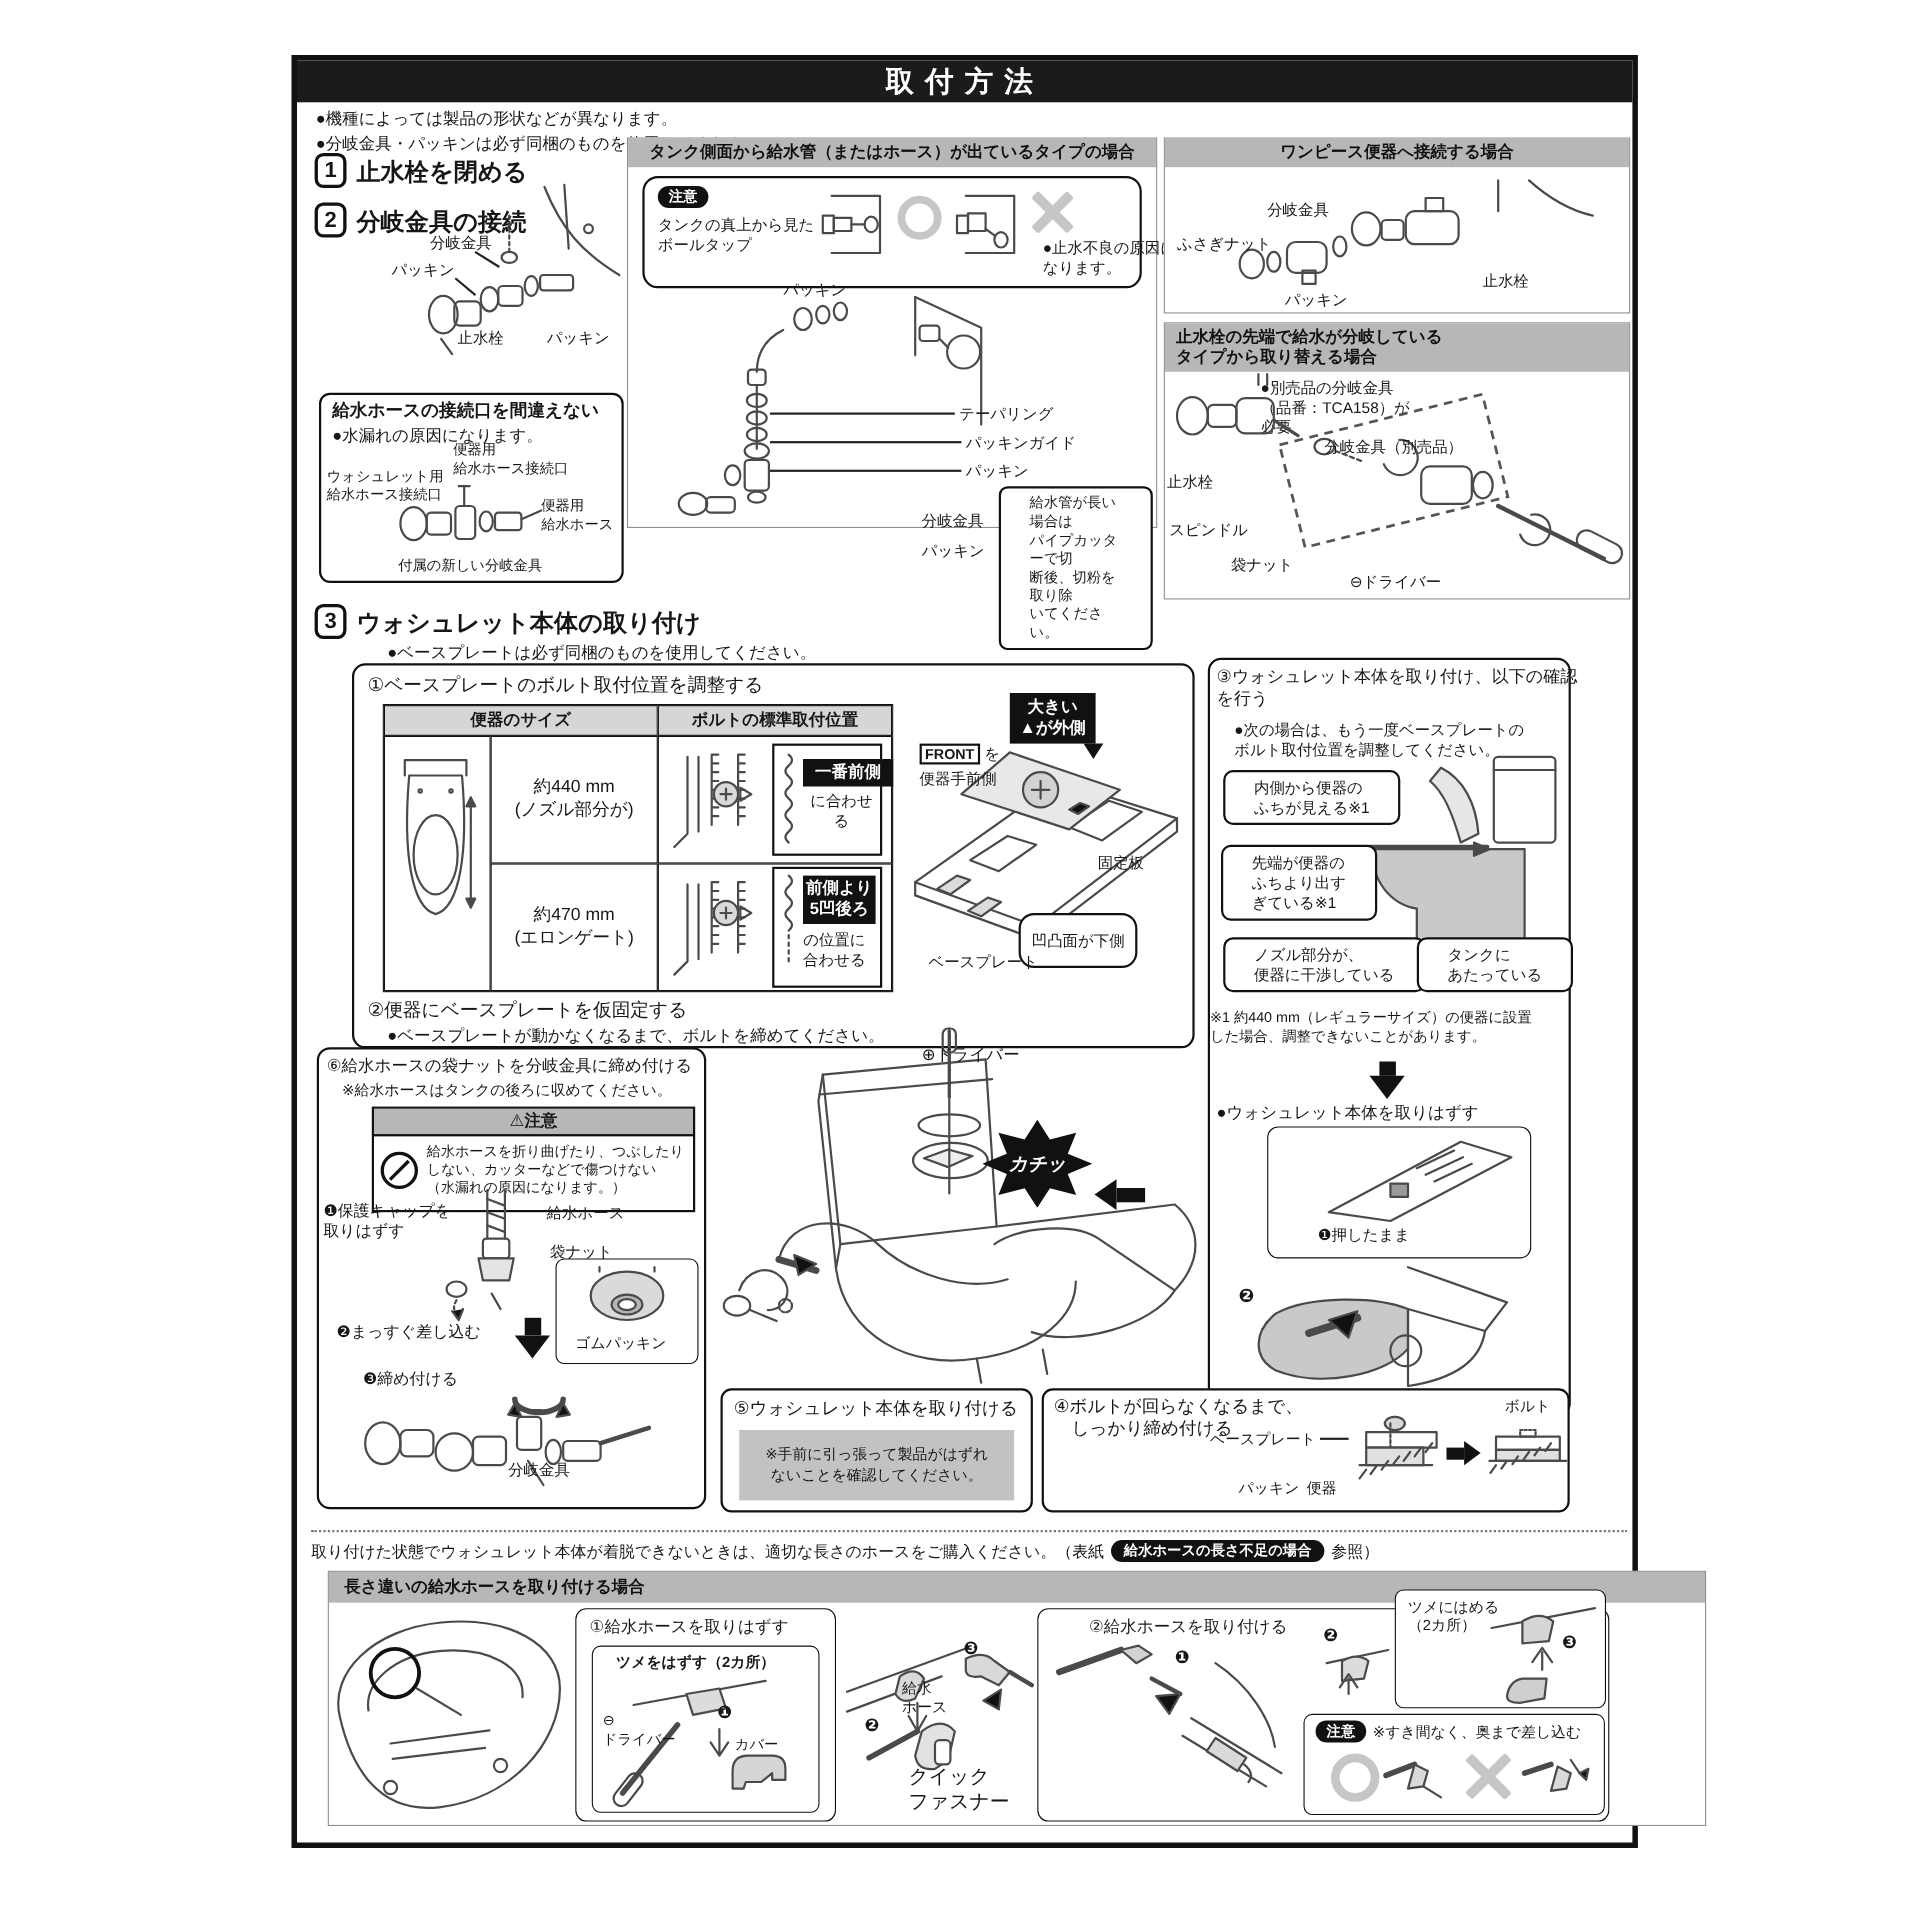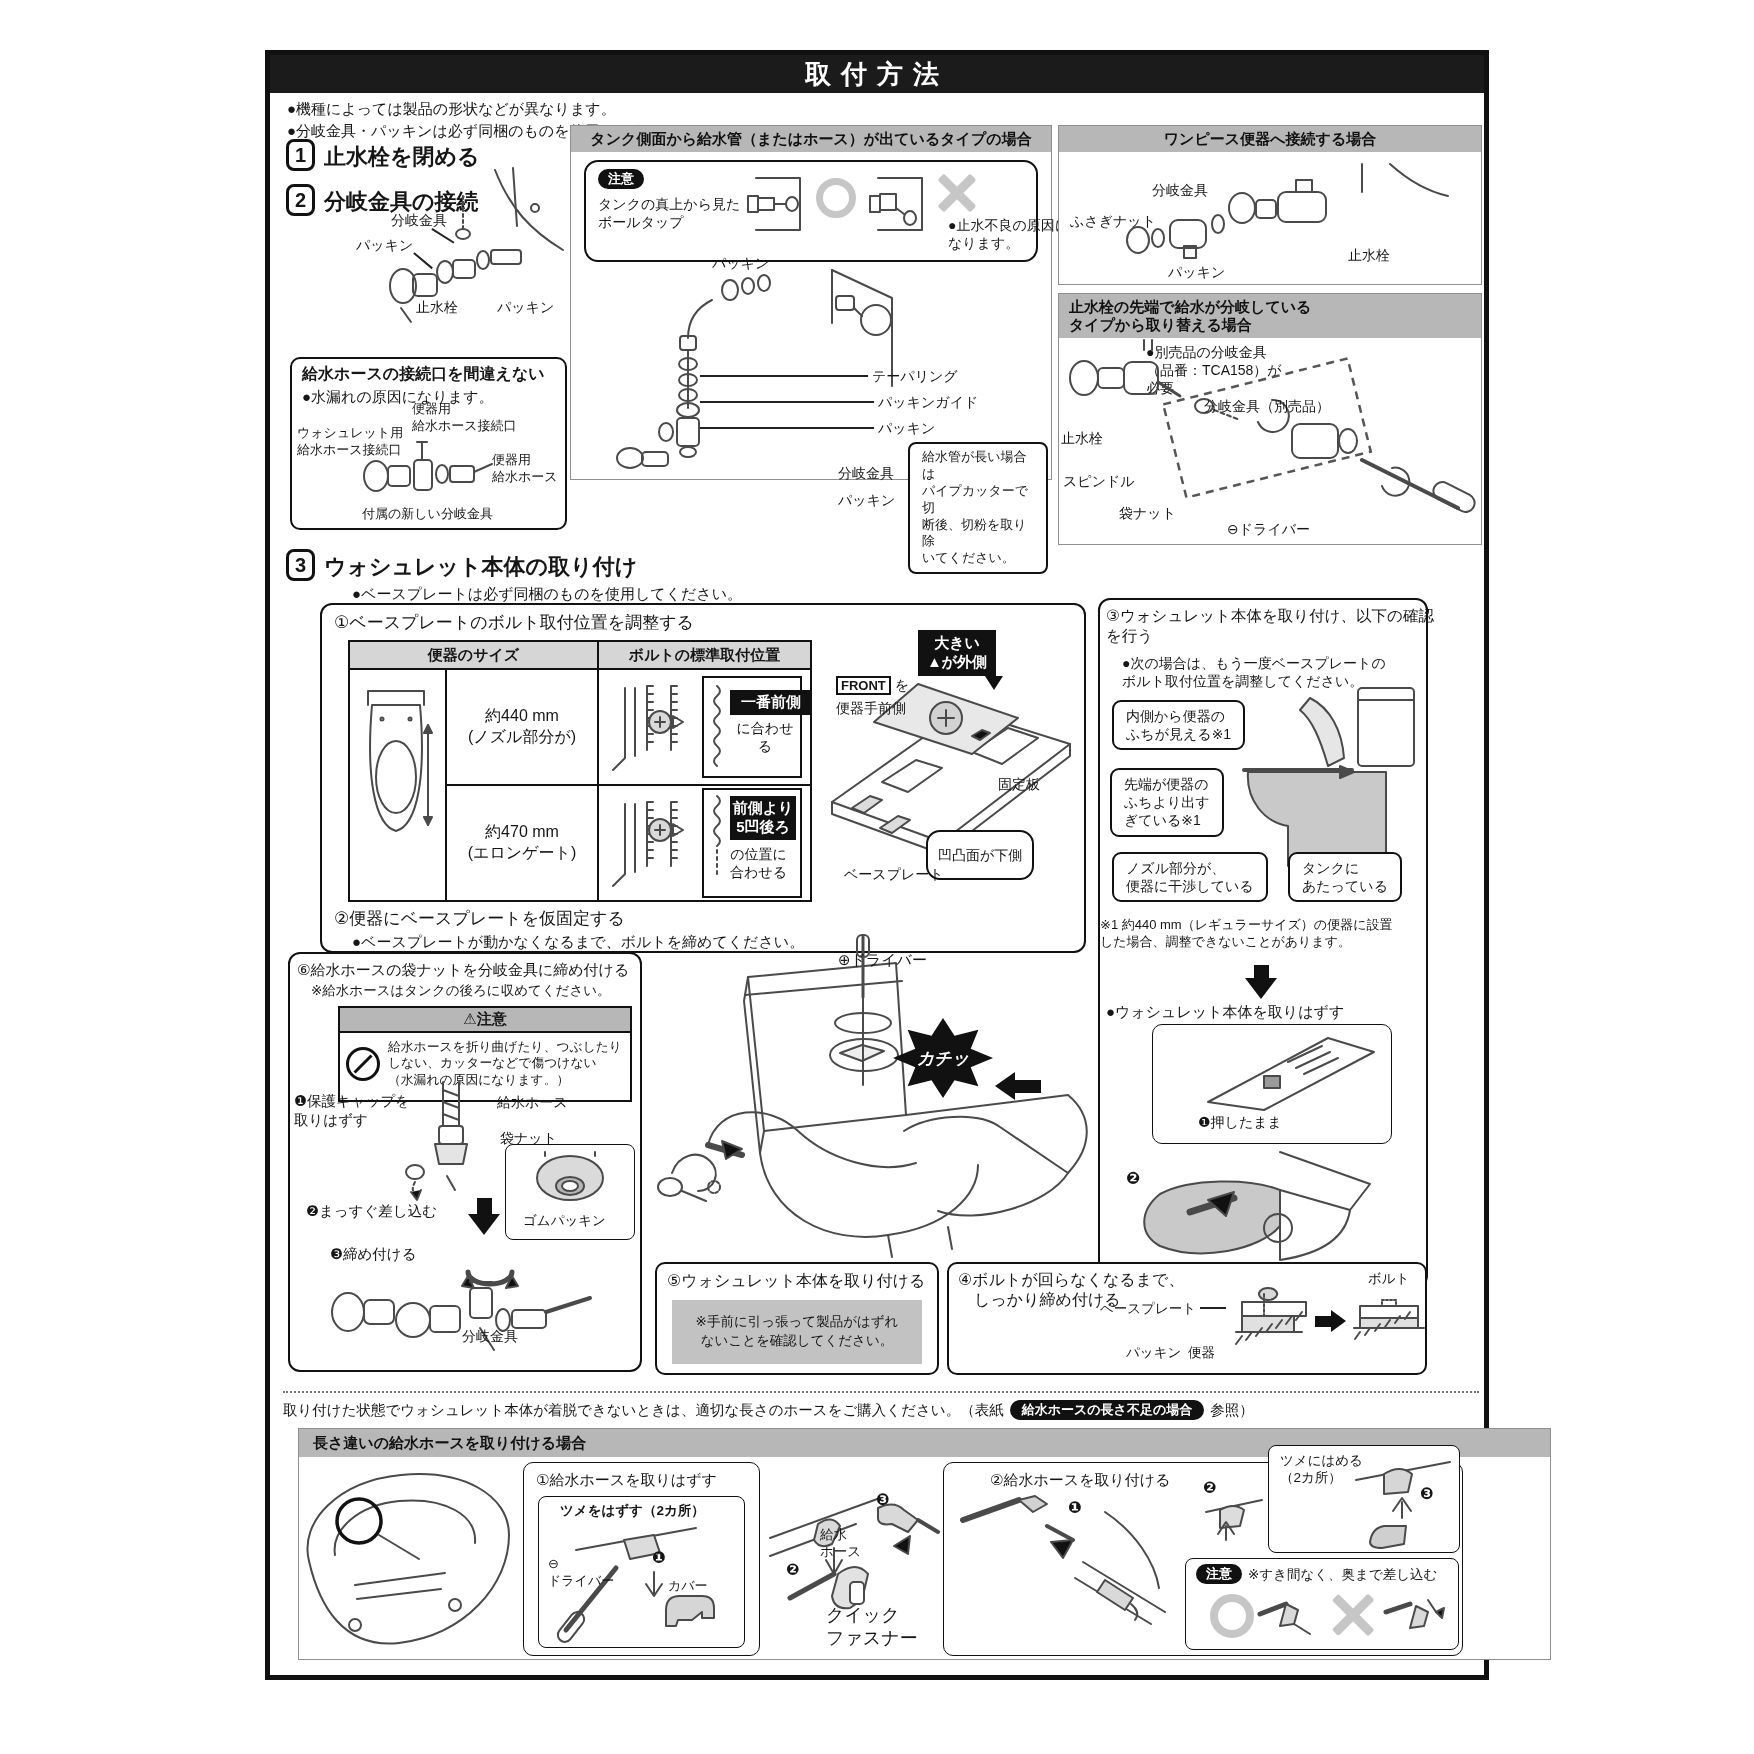--- a/index.html
+++ b/index.html
@@ -15,21 +15,21 @@
 .stepbox{position:absolute;width:29px;height:32px;border:3px solid #111;border-radius:8px;
          display:flex;align-items:center;justify-content:center;font-size:20px;font-weight:bold;background:#fff}
 .steptitle{position:absolute;font-size:22px;font-weight:bold}
 .panel{position:absolute;border:1px solid #8f8f8f;background:#fff}
 .phead{background:#b7b7b7;display:flex;align-items:center;justify-content:center;
        font-size:15px;font-weight:bold;color:#111;line-height:1.2;white-space:pre-line;text-align:center}
 .rbox{position:absolute;border:2px solid #111;border-radius:12px;background:#fff}
 .pill{position:absolute;background:#111;color:#fff;border-radius:11px;font-size:13px;font-weight:bold;
       display:flex;align-items:center;justify-content:center}
 .bbadge{background:#111;color:#fff;font-weight:bold;text-align:center;white-space:pre-line;line-height:1.25}
-.callout{position:absolute;border:2px solid #111;border-radius:9px;background:#fff;padding:5px 12px;
+.callout{position:absolute;border:2px solid #111;border-radius:9px;background:#fff;padding:5px 26px;
          font-size:14px;line-height:1.3;white-space:pre-line}
 .okring{position:absolute;border:7px solid #c6c6c6;border-radius:50%}
 .cross{position:absolute}
 .cross div{position:absolute;left:50%;top:50%;width:110%;height:9px;background:#c6c6c6;border-radius:2px}
 .cross div:first-child{transform:translate(-50%,-50%) rotate(45deg)}
 .cross div:last-child{transform:translate(-50%,-50%) rotate(-45deg)}
 .lead{position:absolute;height:1.6px;background:#222;transform-origin:0 50%}
 .grid-table{position:absolute;display:grid;background:#fff;border:1.5px solid #111}
 .gcell{border:1px solid #111;display:flex;align-items:center;justify-content:center;
        text-align:center;white-space:pre-line;font-size:16px;line-height:1.3}

